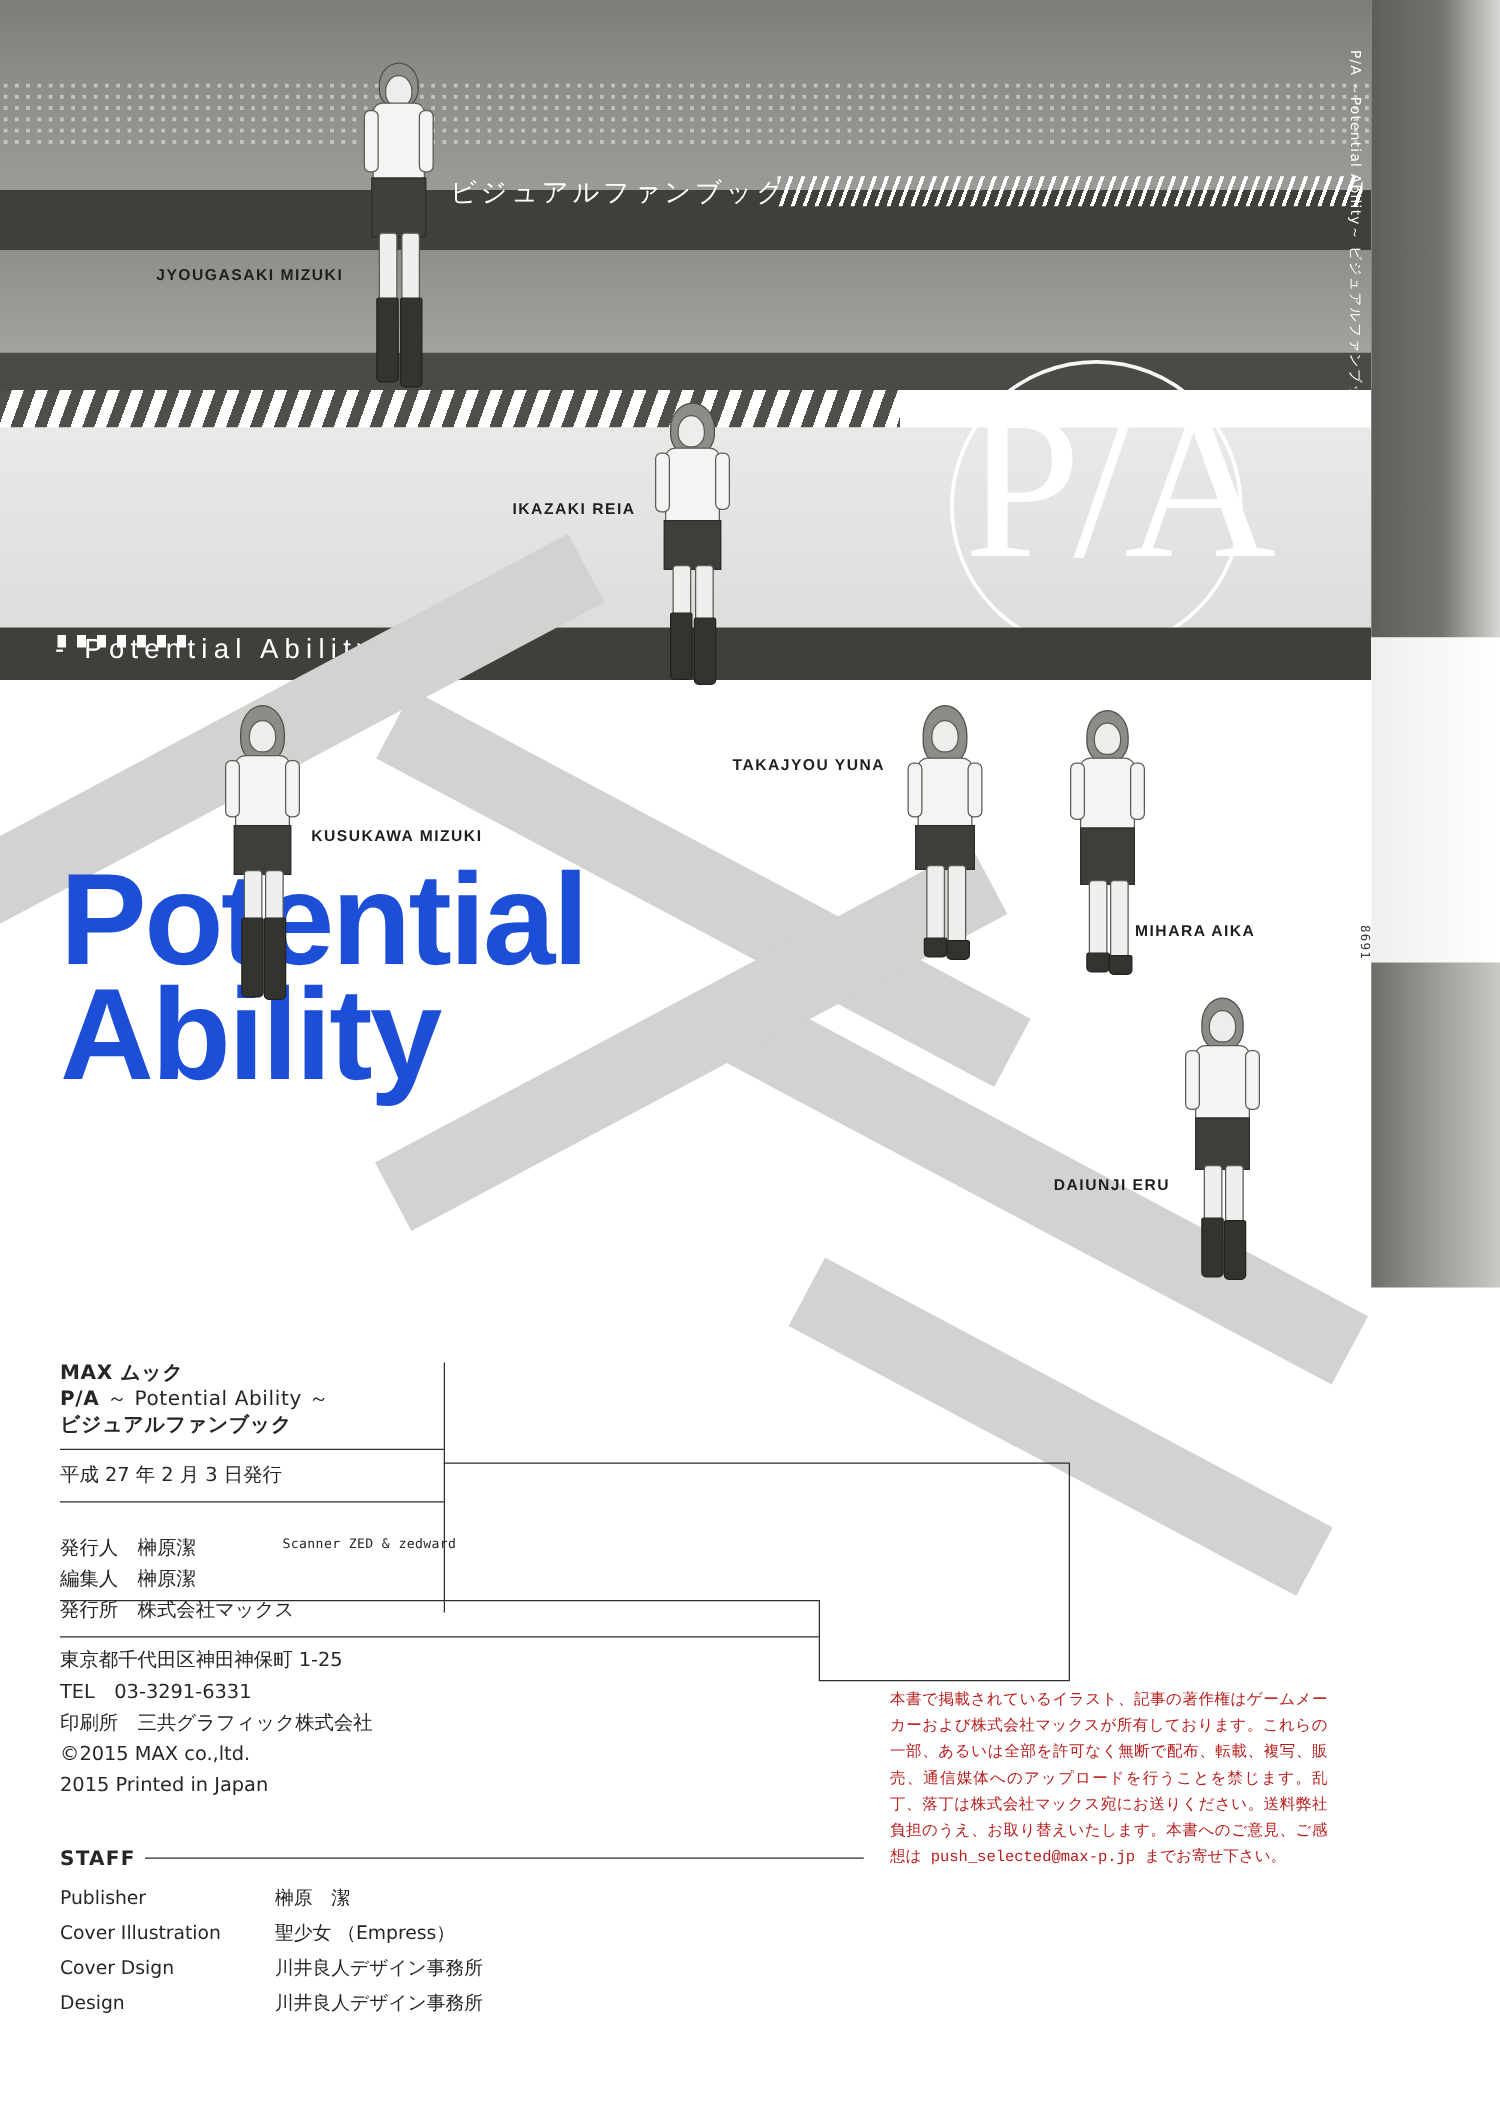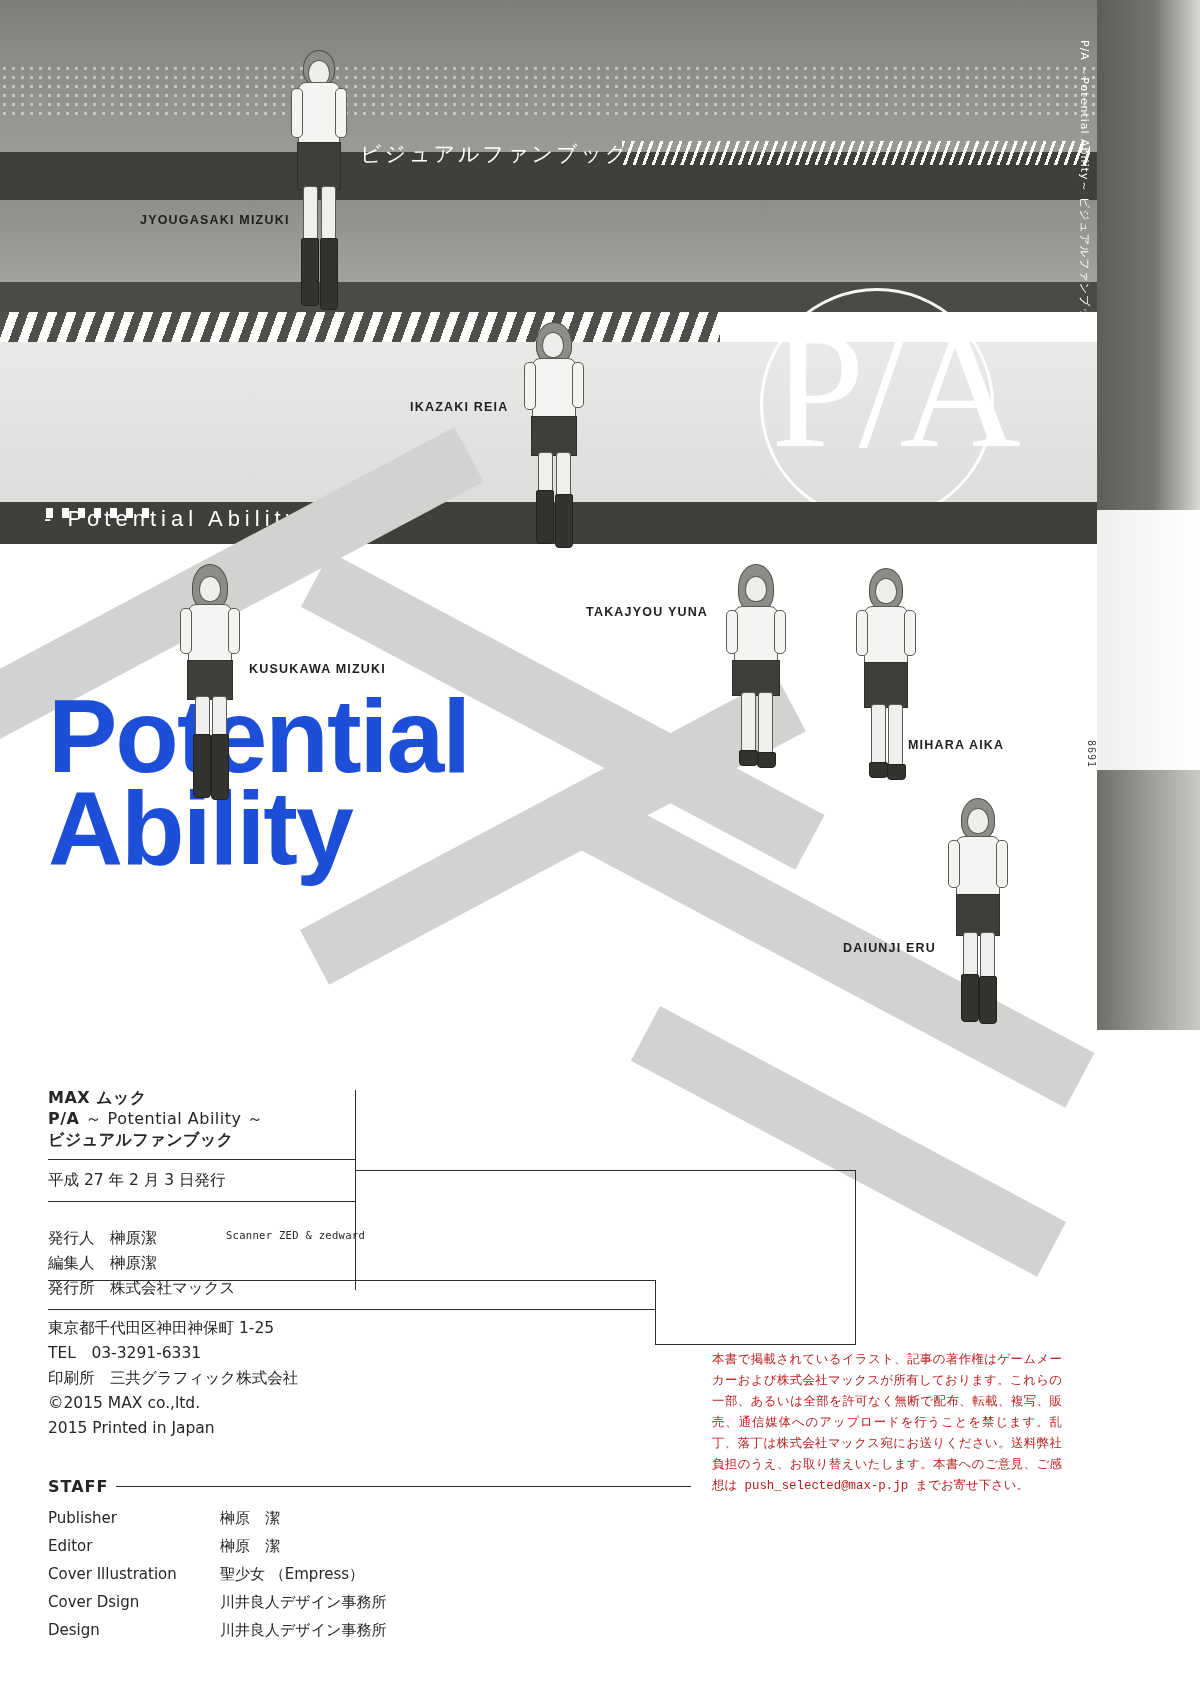--- a/index.html
+++ b/index.html
@@ -447,21 +447,21 @@
     <div class="head" style="left:25px; top:38px; width:20px; height:24px;"></div>
     <div class="torso" style="left:15px; top:60px; width:40px; height:62px;"></div>
     <div class="armL" style="left:8px; top:66px; width:10px; height:48px;"></div>
     <div class="armR" style="left:52px; top:66px; width:10px; height:48px;"></div>
     <div class="skirt" style="left:14px; top:120px; width:42px; height:46px;"></div>
     <div class="legL" style="left:20px; top:164px; width:13px; height:54px;"></div>
     <div class="legR" style="left:38px; top:164px; width:13px; height:54px;"></div>
     <div class="bootL" style="left:18px; top:216px; width:16px; height:66px;"></div>
     <div class="bootR" style="left:37px; top:216px; width:16px; height:70px;"></div>
   </div>
-  <div class="fig-label" style="left:140px; top:213px;">JYOUGASAKI MIZUKI</div>
+  <div class="fig-label" style="left:125px; top:213px;">JYOUGASAKI MIZUKI</div>
 
   <div class="silhouette" style="left:518px; top:318px; width:70px; height:230px;">
     <div class="hair" style="left:18px; top:4px; width:34px; height:40px;"></div>
     <div class="head" style="left:24px; top:14px; width:20px; height:24px;"></div>
     <div class="torso" style="left:14px; top:40px; width:42px; height:60px;"></div>
     <div class="armL" style="left:6px; top:44px; width:10px; height:46px;"></div>
     <div class="armR" style="left:54px; top:44px; width:10px; height:44px;"></div>
     <div class="skirt" style="left:13px; top:98px; width:44px; height:38px;"></div>
     <div class="legL" style="left:20px; top:134px; width:13px; height:42px;"></div>
     <div class="legR" style="left:38px; top:134px; width:13px; height:44px;"></div>
@@ -574,24 +574,20 @@
       <div class="cl-line">©2015 MAX co.,ltd.</div>
       <div class="cl-line">2015 Printed in Japan</div>
     </div>
 
     <div style="margin-top:36px;">
       <span class="staff-head">STAFF</span><span class="staff-rule"></span>
       <table class="staff">
         <tbody>
             <tr>
           <td class="role">Publisher</td>
-          <td>榊原　潔</td>
-        </tr>
-        <tr>
-          <td class="role">Editor</td>
           <td>榊原　潔</td>
         </tr>
         <tr>
           <td class="role">Cover Illustration</td>
           <td>聖少女 （Empress）</td>
         </tr>
         <tr>
           <td class="role">Cover Dsign</td>
           <td>川井良人デザイン事務所</td>
         </tr>

